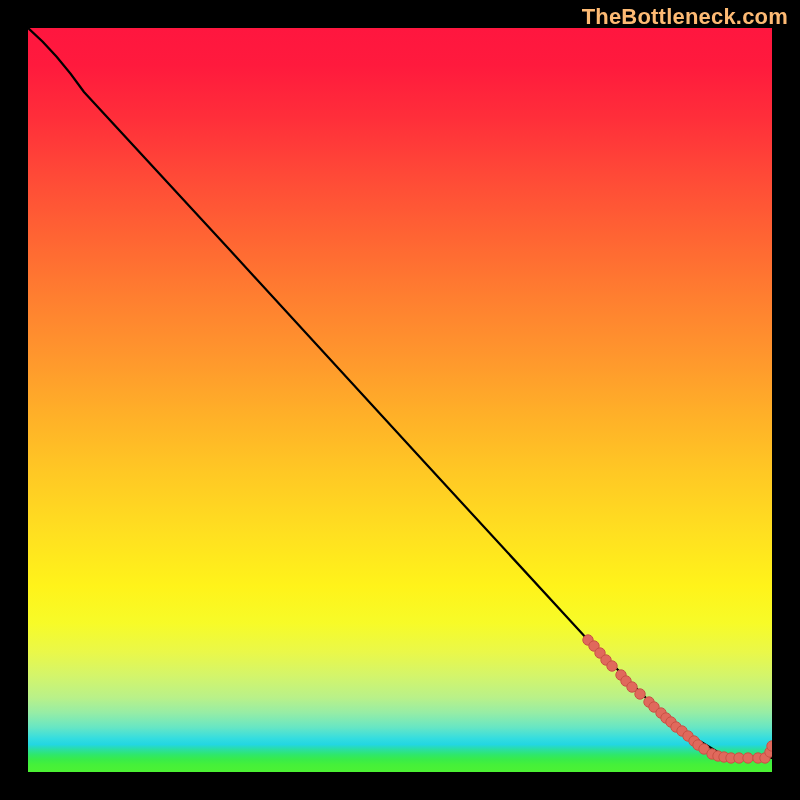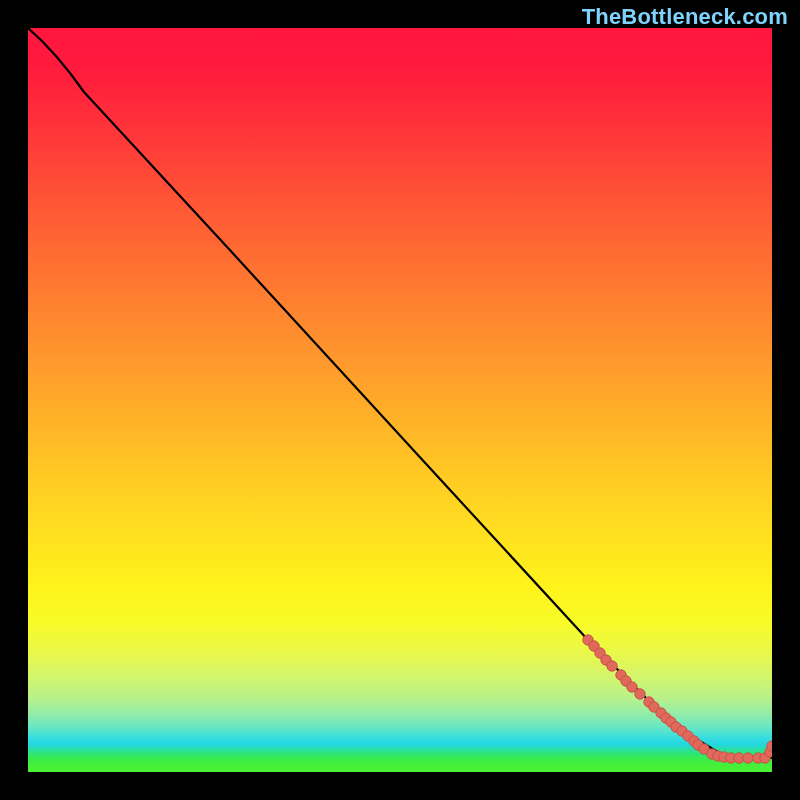--- a/index.html
+++ b/index.html
@@ -13,21 +13,21 @@
   .outer {
     position: absolute;
     top: 0; left: 0;
     width: 800px; height: 800px;
     background: #000;
   }
   .watermark {
     position: absolute;
     top: 4px;
     right: 12px;
-    color: #7dd3fc;
+    color: #fdba74;
     font-size: 22px;
     font-weight: bold;
     letter-spacing: 0.2px;
     z-index: 10;
   }
   .plot-area {
     position: absolute;
     top: 28px;
     left: 28px;
     width: 744px;

